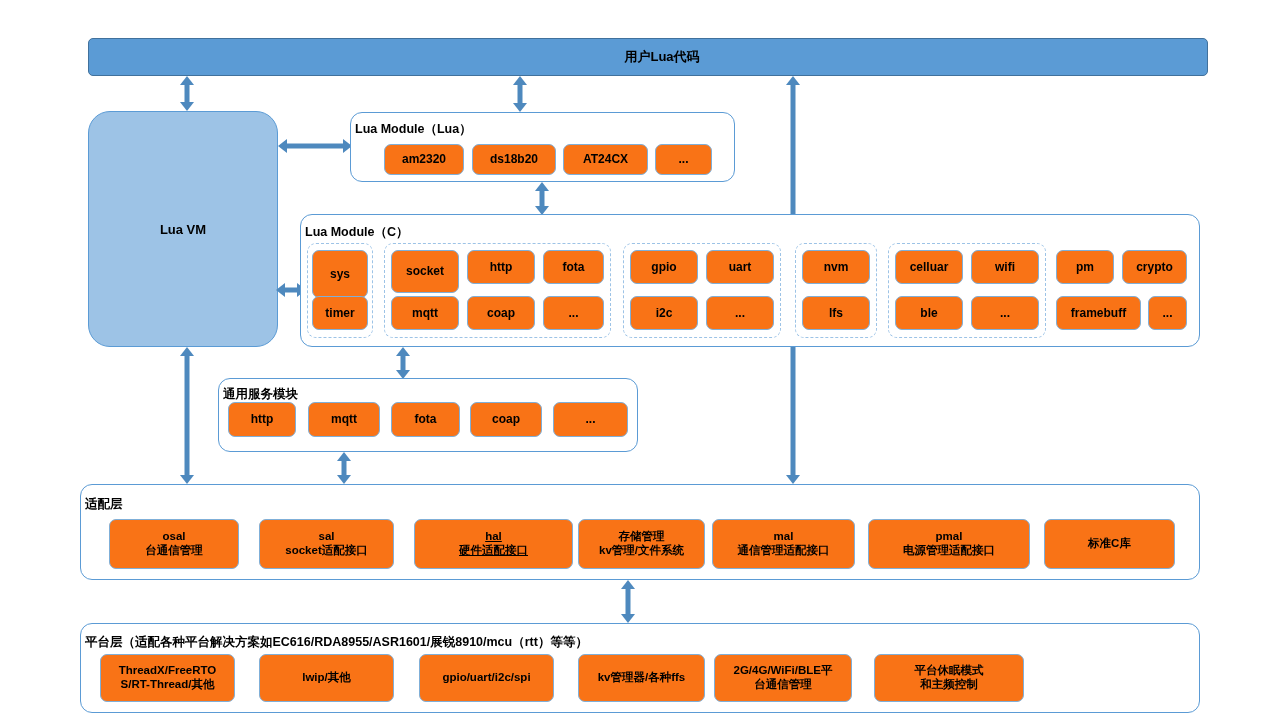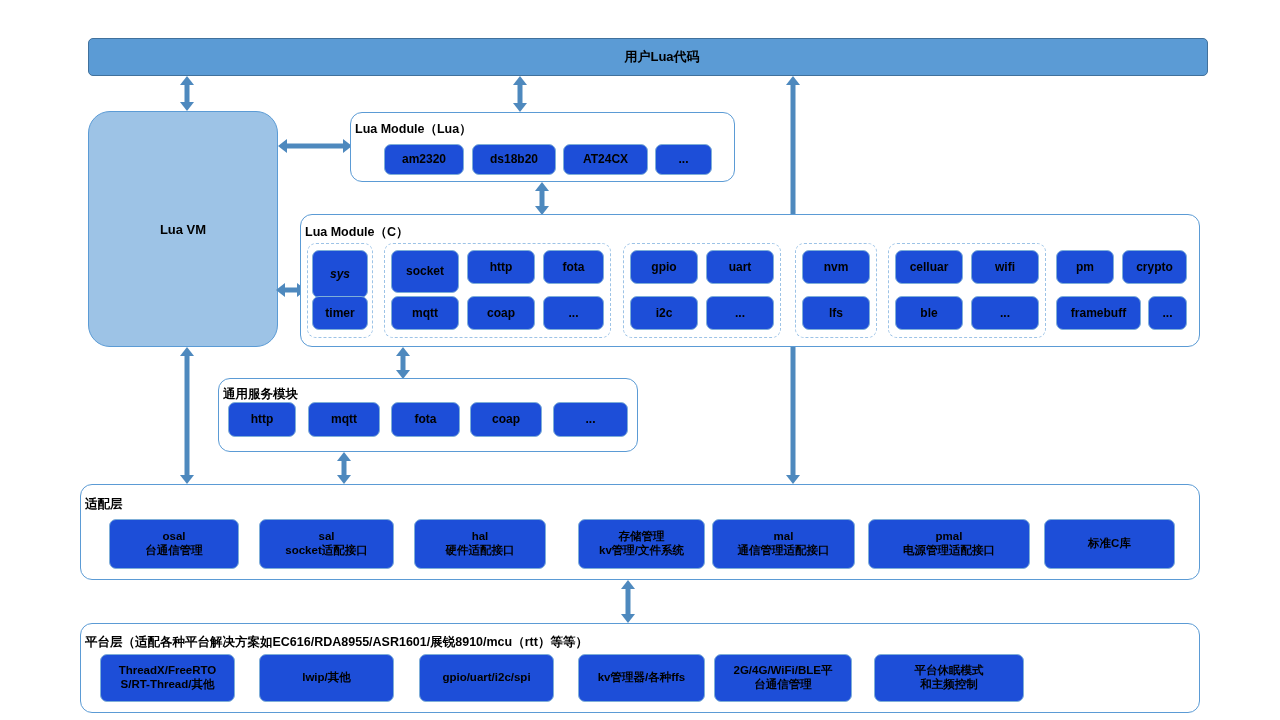--- a/index.html
+++ b/index.html
@@ -45,21 +45,21 @@
   .panel-title {
     position: absolute;
     left: 4px; right: 0;
     font-weight: bold;
     font-size: 12.5px;
     color: #000;
     white-space: nowrap;
   }
 
   .chip {
-    background: #1d4ed8;
+    background: #f97316;
     border: 1px solid #7FAFD8;
     border-radius: 7px;
     display: flex; align-items: center; justify-content: center;
     text-align: center;
     font-weight: bold;
     font-size: 12px;
     color: #000;
     line-height: 1.2;
     box-sizing: border-box;
   }
@@ -157,21 +157,21 @@
     <div class="tri-up"></div>
     <div class="shaft" style="top:8px; bottom:8px; width:5px;"></div>
     <div class="tri-down"></div>
   </div>
 
   <div class="abs panel" style="left:300px; top:214px; width:900px; height:133px;">
     <div class="panel-title" style="top:9px;">Lua Module（C）</div>
   </div>
 
   <div class="abs dashgroup" style="left:307px; top:243px; width:66px; height:95px;"></div>
-  <div class="abs chip" style="left:312px; top:250px; width:56px; height:48px;font-style:italic;">sys</div>
+  <div class="abs chip" style="left:312px; top:250px; width:56px; height:48px;">sys</div>
   <div class="abs chip" style="left:312px; top:296px; width:56px; height:34px;">timer</div>
 
   <div class="abs dashgroup" style="left:384px; top:243px; width:227px; height:95px;"></div>
   <div class="abs chip" style="left:391px; top:250px; width:68px; height:43px;">socket</div>
   <div class="abs chip" style="left:467px; top:250px; width:68px; height:34px;">http</div>
   <div class="abs chip" style="left:543px; top:250px; width:61px; height:34px;">fota</div>
   <div class="abs chip" style="left:391px; top:296px; width:68px; height:34px;">mqtt</div>
   <div class="abs chip" style="left:467px; top:296px; width:68px; height:34px;">coap</div>
   <div class="abs chip" style="left:543px; top:296px; width:61px; height:34px;">...</div>
 
@@ -221,21 +221,21 @@
     <div class="panel-title" style="top:11px;">适配层</div>
   </div>
   <div class="abs chip multi" style="left:109px; top:519px; width:130px; height:50px; flex-direction:column;">
     <span>osal</span>
     <span>台通信管理</span>
   </div>
   <div class="abs chip multi" style="left:259px; top:519px; width:135px; height:50px; flex-direction:column;">
     <span>sal</span>
     <span>socket适配接口</span>
   </div>
-  <div class="abs chip multi" style="left:414px; top:519px; width:132px; height:50px; flex-direction:column;">
+  <div class="abs chip multi" style="left:414px; top:519px; width:159px; height:50px; flex-direction:column;text-decoration:underline;">
     <span>hal</span>
     <span>硬件适配接口</span>
   </div>
   <div class="abs chip multi" style="left:578px; top:519px; width:127px; height:50px; flex-direction:column;">
     <span>存储管理</span>
     <span>kv管理/文件系统</span>
   </div>
   <div class="abs chip multi" style="left:712px; top:519px; width:143px; height:50px; flex-direction:column;">
     <span>mal</span>
     <span>通信管理适配接口</span>

